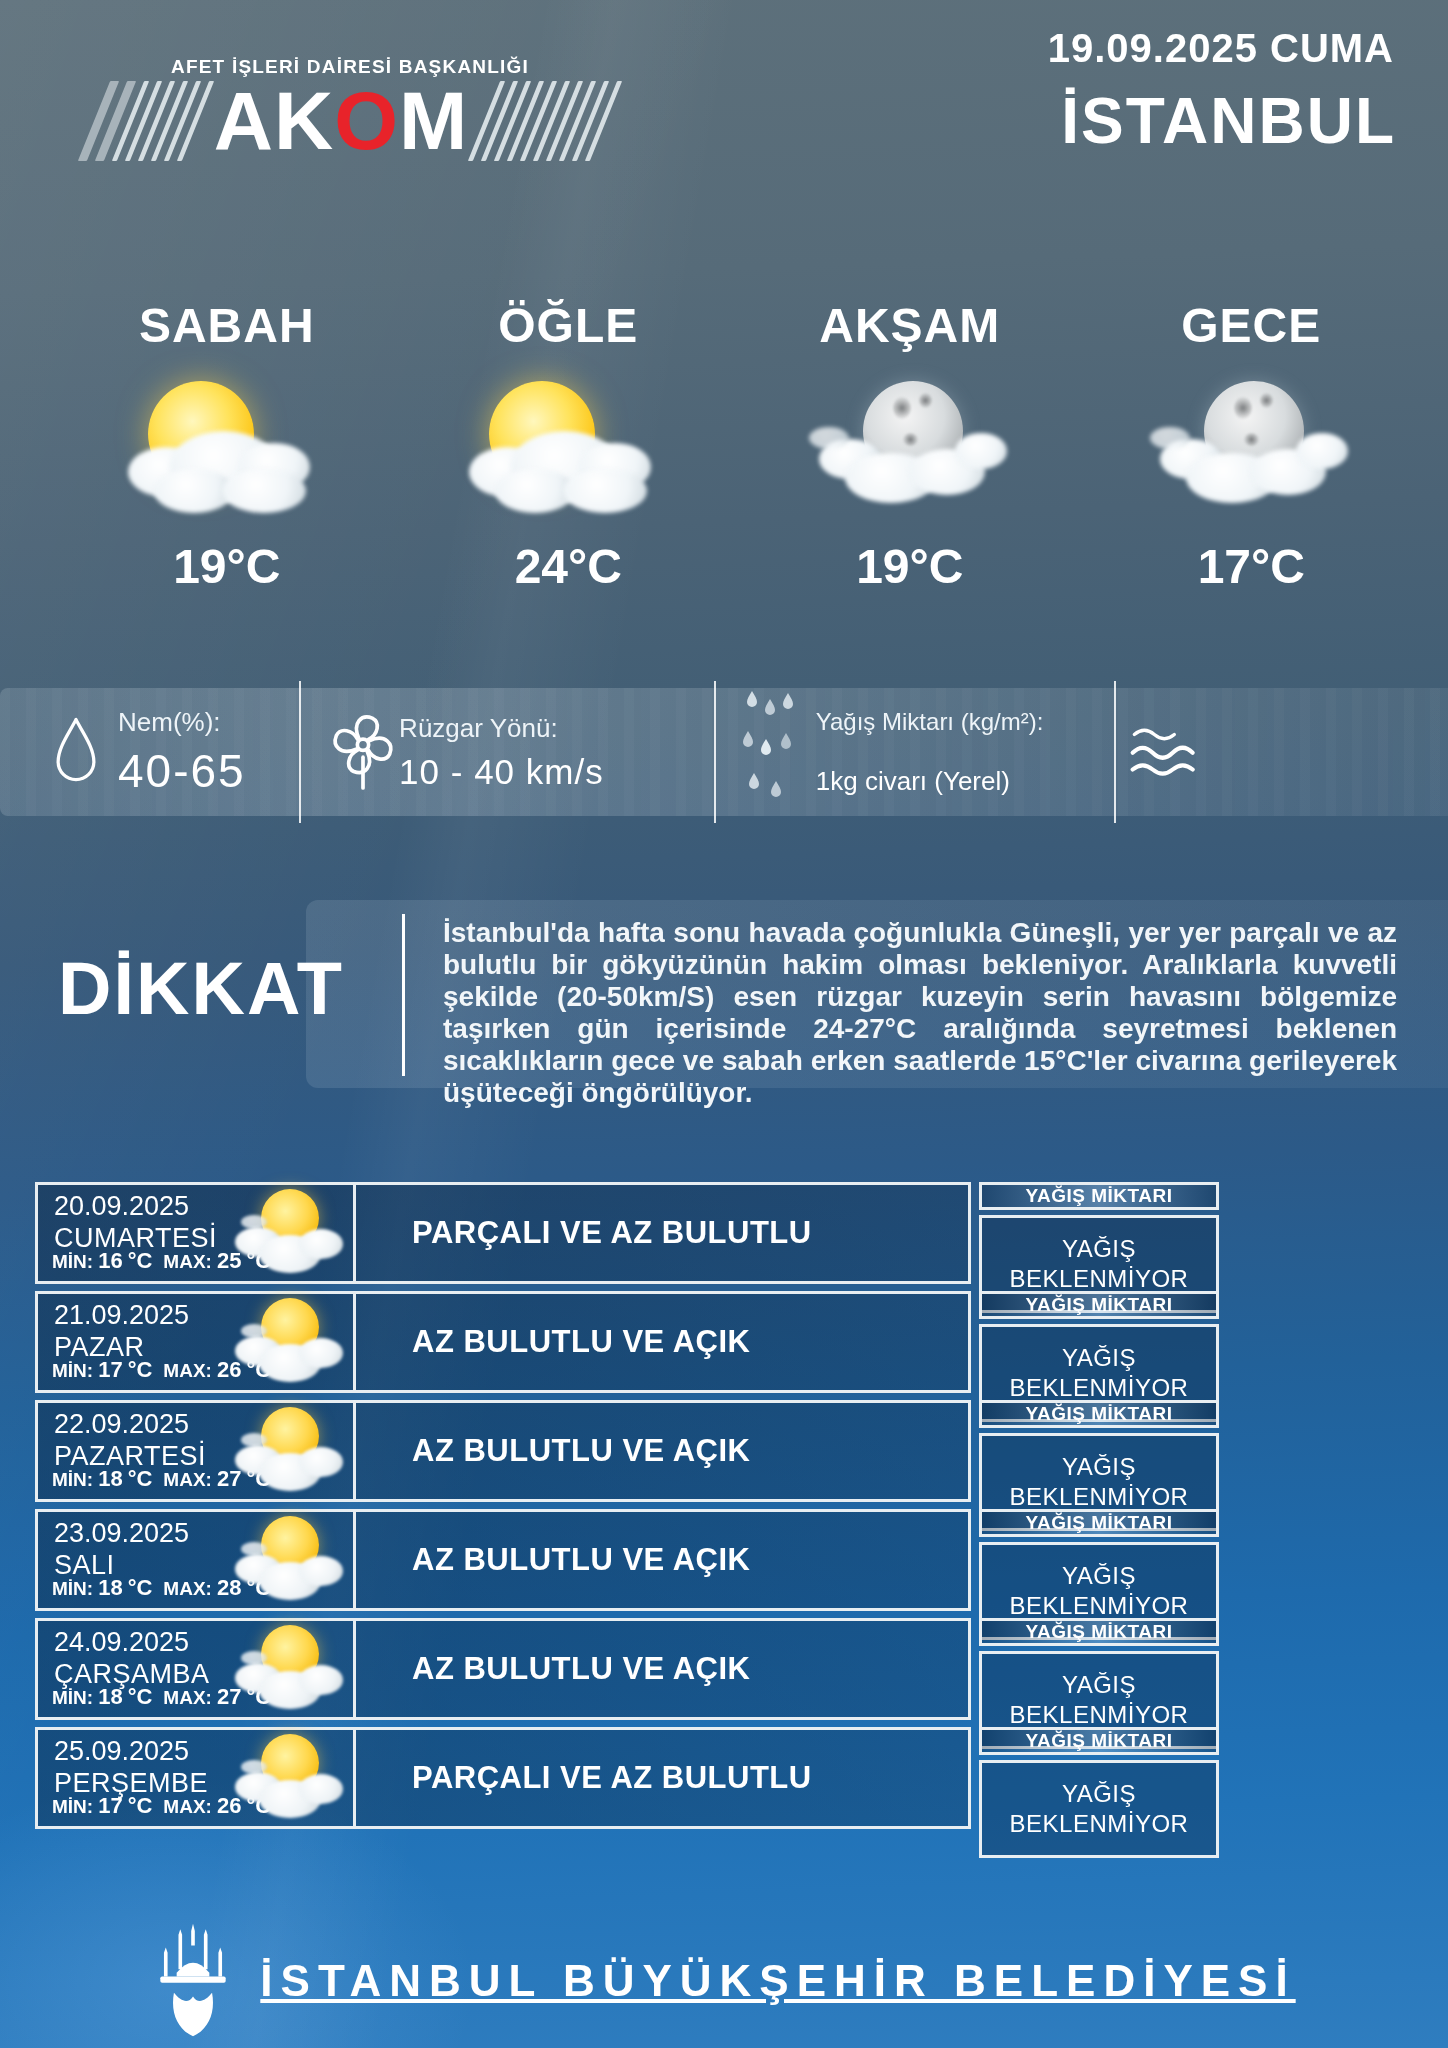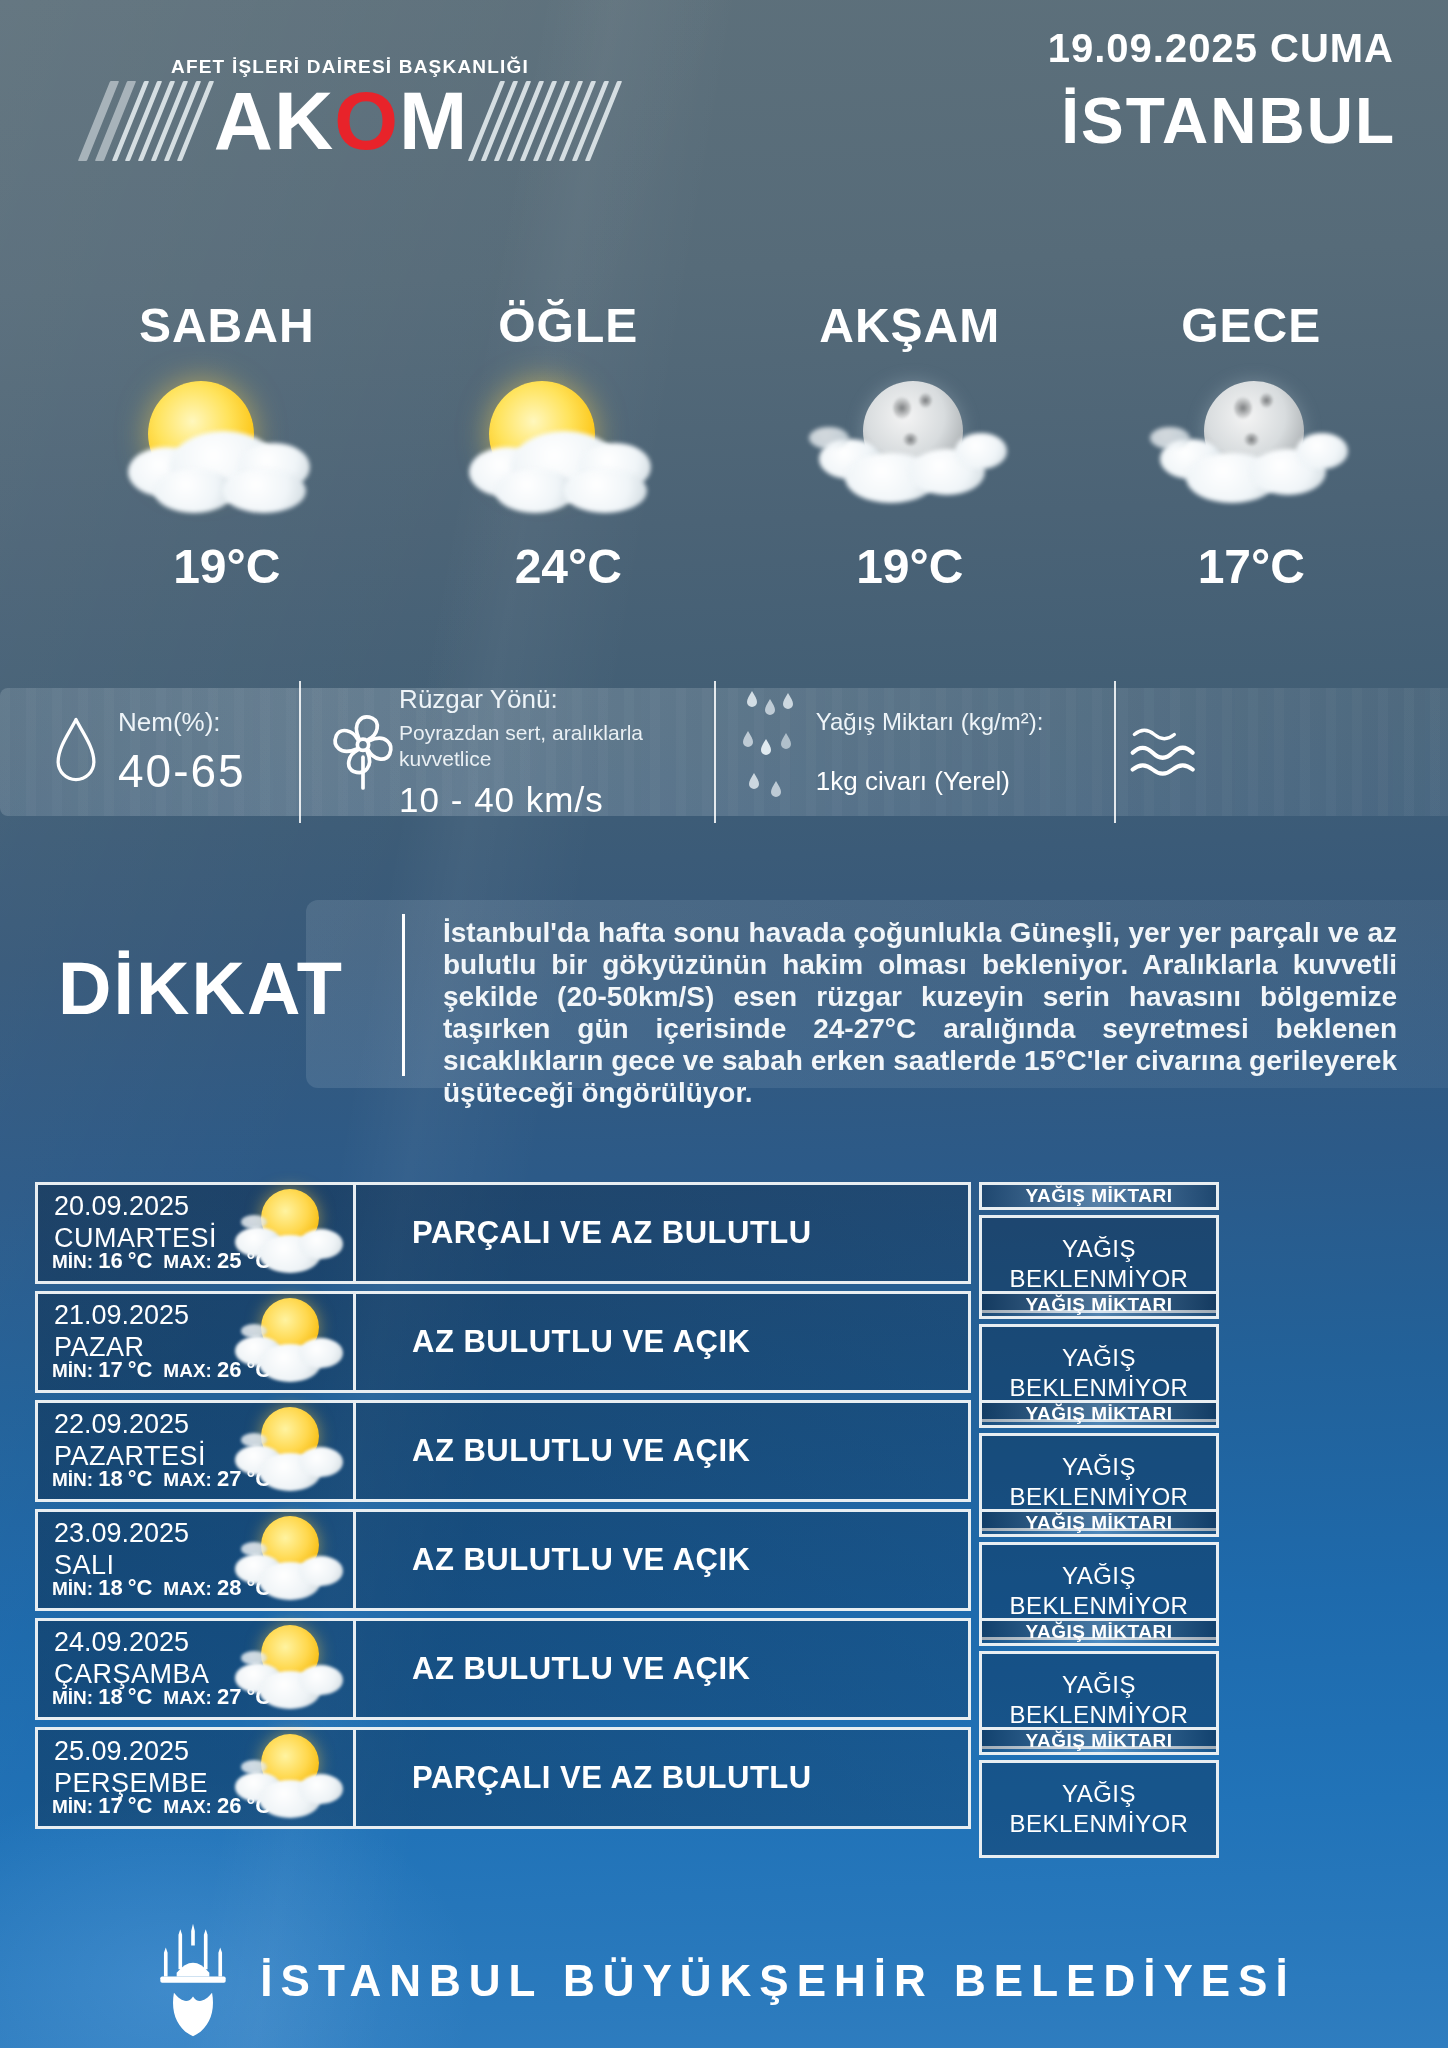--- a/index.html
+++ b/index.html
@@ -93,21 +93,21 @@
   .row-icon .c1{left:0;top:38px;width:46px;height:30px;}
   .row-icon .c2{left:24px;top:46px;width:62px;height:38px;}
   .row-icon .c3{left:64px;top:40px;width:44px;height:30px;}
   .row-icon .c4{left:6px;top:26px;width:26px;height:14px;opacity:.8;}
   .wcond{flex:1;display:flex;align-items:center;padding-left:56px;font-size:31px;font-weight:700;letter-spacing:.5px;}
   .wprecip{flex:0 0 240px;display:flex;flex-direction:column;gap:5px;}
   .wp-head{height:32px;border:3px solid #e8eef2;display:flex;align-items:center;justify-content:center;font-size:19px;font-weight:700;letter-spacing:.5px;
     background:linear-gradient(90deg, rgba(7,30,55,.32), rgba(190,215,235,.30) 50%, rgba(7,30,55,.32));}
   .wp-body{flex:1;border:3px solid #e8eef2;display:flex;align-items:center;justify-content:center;text-align:center;font-size:24px;line-height:30px;letter-spacing:.5px;padding:16px 12px;background:rgba(7,30,55,.34);}
   
-  .footer{position:absolute;left:0;right:0;top:1922px;display:flex;align-items:center;justify-content:center;gap:26px;}
+  .footer{position:absolute;left:0;right:0;top:1922px;display:flex;align-items:center;justify-content:center;gap:26px;text-decoration:underline;}
   .footer-text{font-size:44px;font-weight:700;letter-spacing:8px;}
   .micon{flex:0 0 auto;}
 </style>
 </head>
 <body>
 
 <div class="poster">
 
   <div class="hdr-date">19.09.2025 CUMA</div>
   <div class="hdr-city">İSTANBUL</div>
@@ -219,21 +219,20 @@
             <circle cx="35" cy="32" r="5.5"></circle>
             <path d="M31 26 C 24 10 34 2 44 6 C 52 10 50 22 40 27"></path>
             <path d="M41 28 C 57 21 65 31 61 41 C 57 49 45 47 40 37"></path>
             <path d="M39 38 C 46 54 36 62 26 58 C 18 54 20 42 30 37"></path>
             <path d="M29 36 C 13 43 5 33 9 23 C 13 15 25 17 30 27"></path>
             <path d="M35 44 L35 74"></path>
           </g>
         </svg>
       <div>
         <div class="m-label">Rüzgar Yönü:</div>
-        <div class="m-desc">Poyrazdan sert, aralıklarla kuvvetlice</div>
         <div class="m-mid">10 - 40 km/s</div>
       </div>
     </div>
     <div class="vdiv"></div>
     <div class="metric m-rain">
       <svg class="micon" width="58" height="130" viewBox="0 0 58 130">
           <g fill="#e8f0f5">
             <path d="M10 4 c-3 5 -5 8 -5 11 a5 5 0 0 0 10 0 c0 -3 -2 -6 -5 -11z" opacity=".85"></path>
             <path d="M28 12 c-3 5 -5 8 -5 11 a5 5 0 0 0 10 0 c0 -3 -2 -6 -5 -11z" opacity=".7"></path>
             <path d="M46 6 c-3 5 -5 8 -5 11 a5 5 0 0 0 10 0 c0 -3 -2 -6 -5 -11z" opacity=".8"></path>

